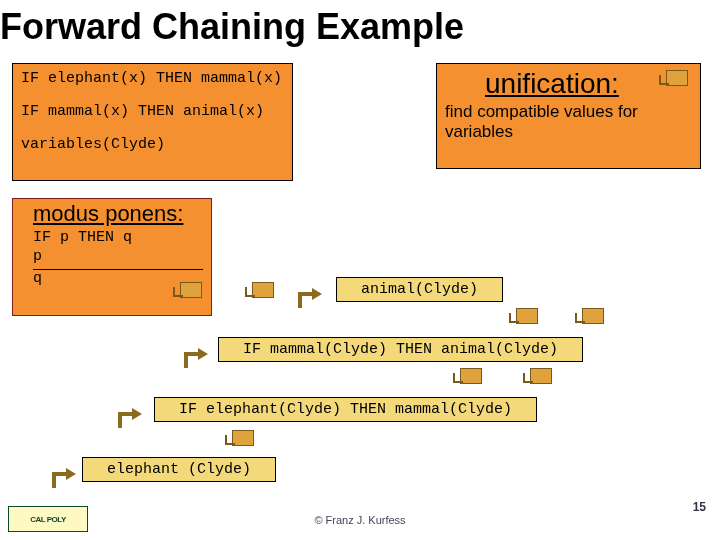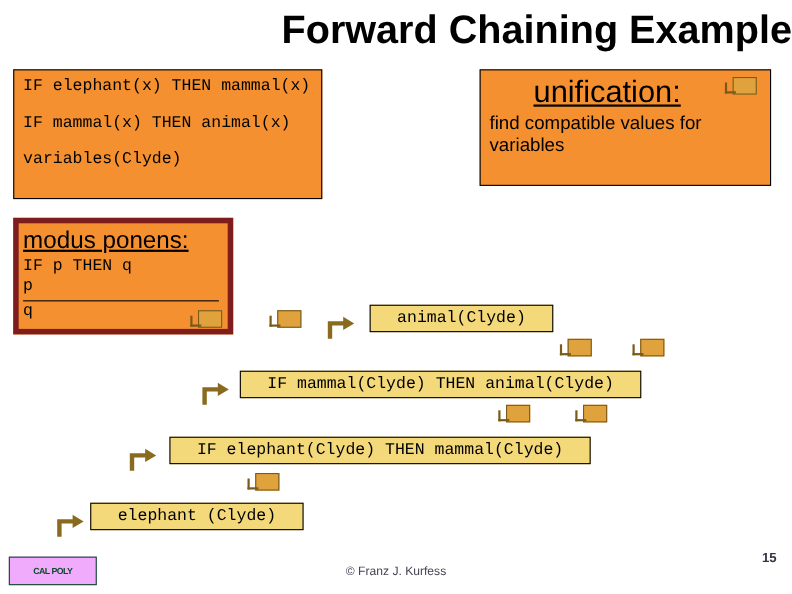--- a/index.html
+++ b/index.html
@@ -1,43 +1,43 @@
 <!DOCTYPE html>
 <html><head>
 <meta charset="utf-8">
 <style>
   * { box-sizing: border-box; margin: 0; padding: 0; }
   html, body { width: 720px; height: 540px; overflow: hidden; font-family: Arial, Helvetica, sans-serif; background: #fff; }
   .slide { position: relative; width: 720px; height: 540px; }
-  .title { font-size: 36px; font-weight: bold; color: #000; text-align: right; padding-top: 6px; }
+  .title { font-size: 36px; font-weight: bold; color: #000; text-align: left; padding-top: 6px; }
   .rules-box { position: absolute; left: 12px; top: 63px; width: 281px; height: 118px; background: #f49030; border: 1px solid #000; font-family: "Courier New", monospace; font-size: 15px; padding: 6px 8px; line-height: 1.25; }
   .rules-box div { white-space: pre; }
   .rules-gap { height: 14px; }
   .unif-box { position: absolute; left: 436px; top: 63px; width: 265px; height: 106px; background: #f49030; border: 1px solid #000; padding: 4px 8px 6px 8px; }
   .unif-title { font-size: 28px; text-decoration: underline; margin-bottom: 2px; margin-left: 40px; }
   .unif-desc { font-size: 17px; line-height: 1.15; }
   .unif-flag { position: absolute; right: -2px; top: 6px; width: 36px; height: 14px; }
   .flag { display: inline-block; width: 22px; height: 16px; background: #e0a23c; border: 1px solid #7a5a1a; position: relative; }
   .flag::after { content: ""; position: absolute; left: -8px; top: 4px; width: 8px; height: 8px; border-left: 2px solid #7a5a1a; border-bottom: 2px solid #7a5a1a; }
-  .modus-box { position: absolute; left: 12px; top: 198px; width: 200px; height: 106px; background: #f49030; border: 5px solid #7f1d1d; padding: 2px 8px 4px 4px; }
+  .modus-box { position: absolute; left: 12px; top: 198px; width: 200px; height: 118px; background: #f49030; border: 1px solid #7f1d1d; padding: 2px 8px 4px 20px; }
   .modus-title { font-size: 22px; text-decoration: underline; margin-bottom: 2px; }
   .modus-body { font-family: "Courier New", monospace; font-size: 15px; line-height: 1.25; }
   .modus-q { border-top: 1px solid #000; margin-top: 2px; padding-top: 0; }
   .step-box { position: absolute; background: #f4d97a; border: 1px solid #000; font-family: "Courier New", monospace; font-size: 15px; padding: 3px 24px; white-space: nowrap; }
   .step-animal { left: 336px; top: 277px; }
   .step-mammal-rule { left: 218px; top: 337px; }
   .step-elephant-rule { left: 154px; top: 397px; }
   .step-elephant { left: 82px; top: 457px; }
   .arrow { position: absolute; width: 34px; height: 28px; }
   .arrow svg { width: 34px; height: 28px; }
   .arrow path { fill: none; stroke: #8a6a1e; stroke-width: 4; }
   .arrow polygon { fill: #8a6a1e; }
   .arrow-flag { position: absolute; }
   .footer { position: absolute; left: 0; bottom: 8px; width: 720px; height: 30px; }
-  .logo { position: absolute; left: 8px; bottom: 0; width: 80px; height: 26px; border: 1px solid #0a4a2a; background: #f0abfc; display: flex; align-items: center; justify-content: center; font-size: 8px; color: #0a4a2a; font-weight: bold; letter-spacing: -0.5px; }
+  .logo { position: absolute; left: 8px; bottom: 0; width: 80px; height: 26px; border: 1px solid #0a4a2a; background: #fef9c3; display: flex; align-items: center; justify-content: center; font-size: 8px; color: #0a4a2a; font-weight: bold; letter-spacing: -0.5px; }
   .copyright { position: absolute; left: 0; bottom: 6px; width: 720px; text-align: center; font-size: 11px; color: #445; }
   .pagenum { position: absolute; right: 14px; bottom: 18px; font-size: 12px; color: #334; font-weight: bold; }
 </style>
 </head>
 <body>
 
 <div class="slide">
   <div class="title">Forward Chaining Example</div>
 
   <div class="rules-box">

